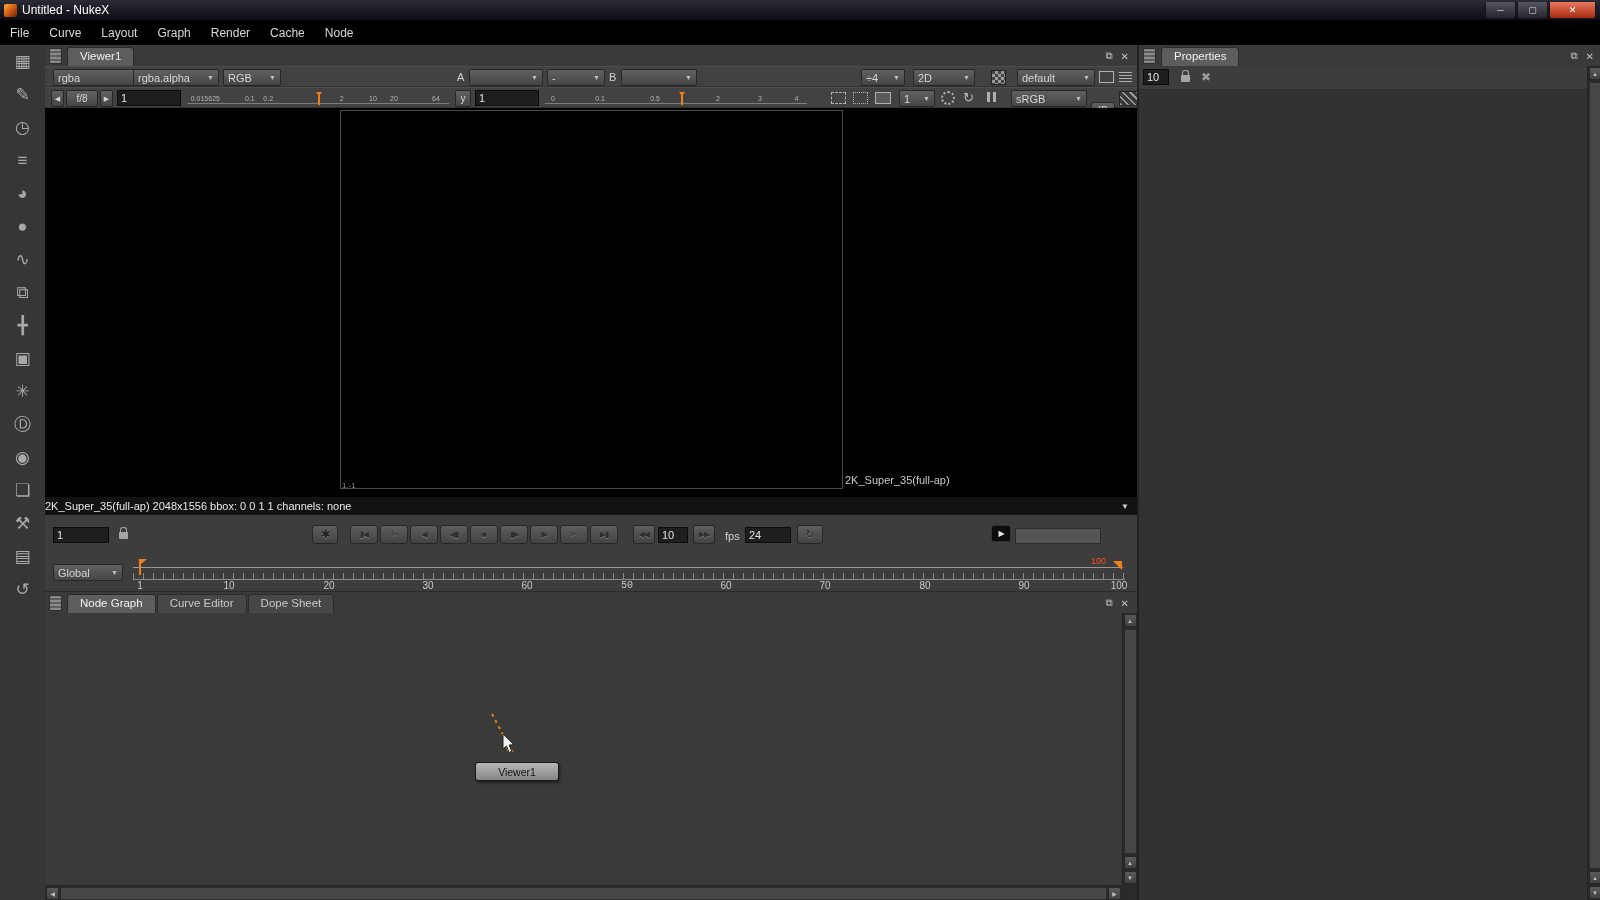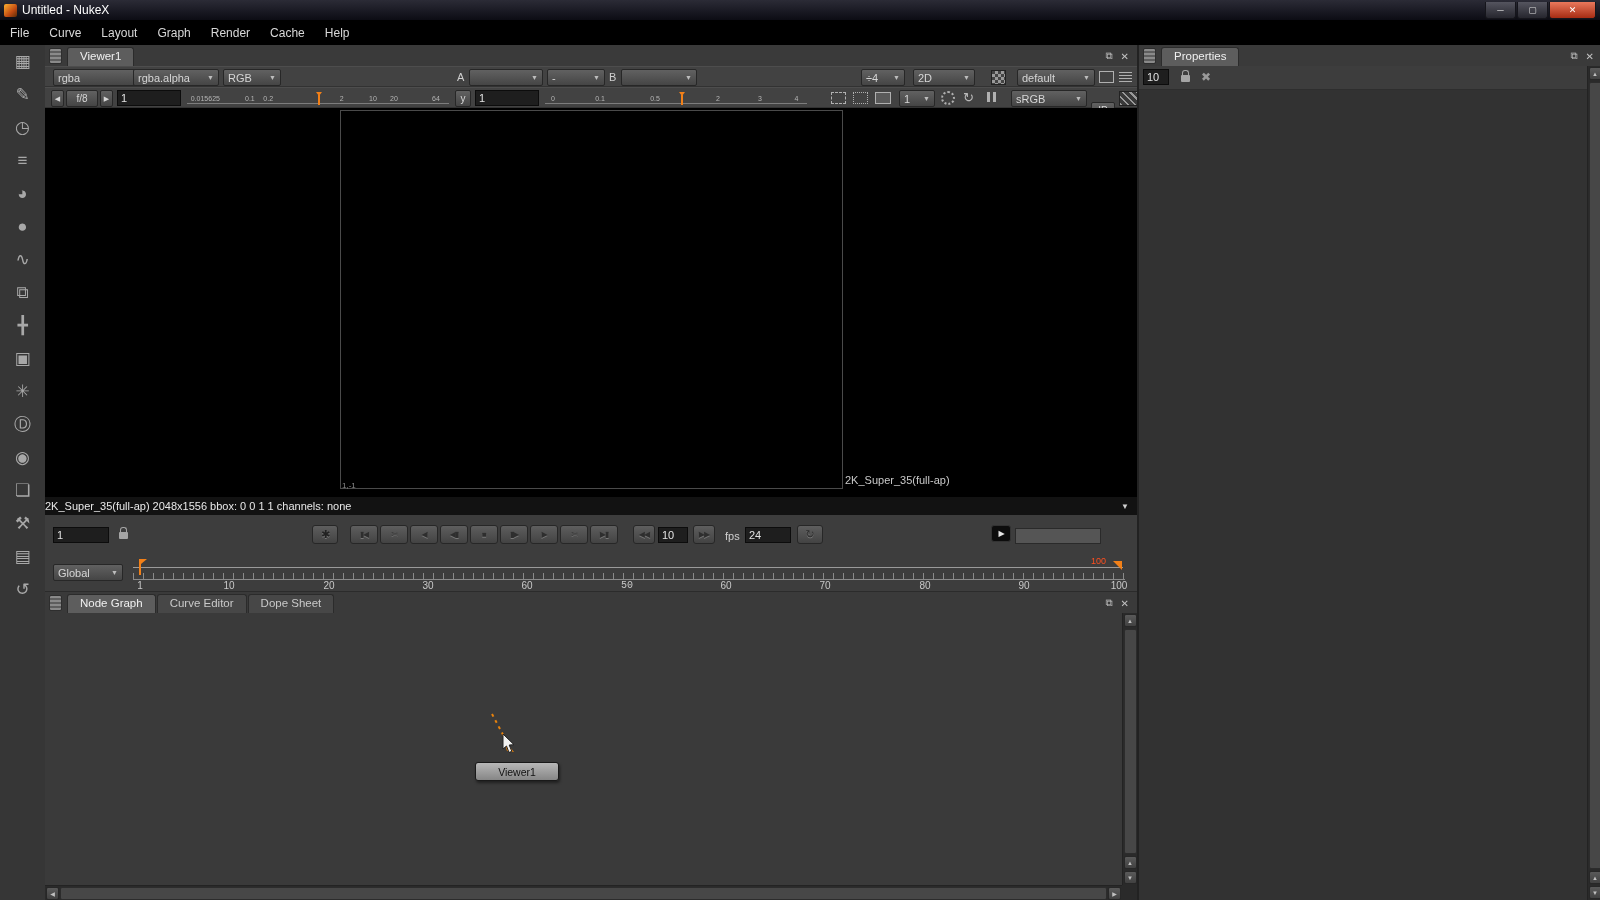--- a/index.html
+++ b/index.html
@@ -157,21 +157,21 @@
     </div>
   </div>
 
   <div id="menubar" class="ab">
     <span class="menu-item">File</span>
     <span class="menu-item">Curve</span>
     <span class="menu-item">Layout</span>
     <span class="menu-item">Graph</span>
     <span class="menu-item">Render</span>
     <span class="menu-item">Cache</span>
-    <span class="menu-item">Help</span>
+    <span class="menu-item">Node</span>
   </div>
 
   <div id="lefttoolbar" class="ab">
     <div class="ti">
         <span class="tglyph">▦</span>
       </div>
     <div class="ti">
         <span class="tglyph">✎</span>
       </div>
     <div class="ti">

